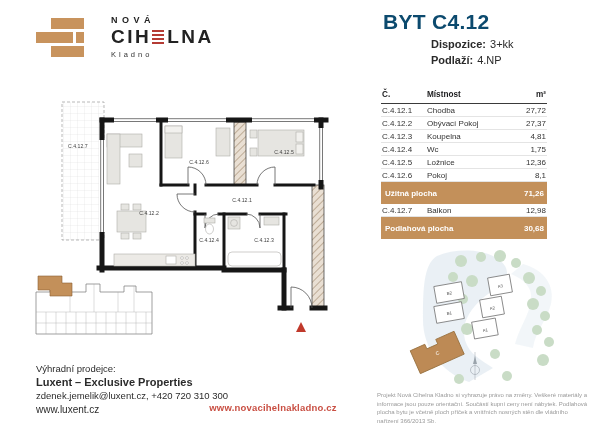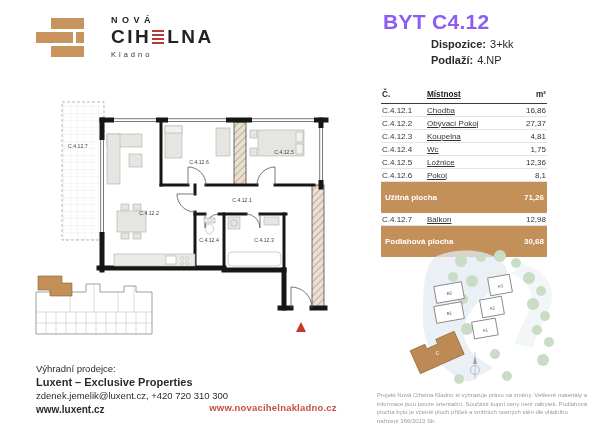--- a/index.html
+++ b/index.html
@@ -19,40 +19,40 @@
   .b3 { left:40px; top:14px; width:8px; }
   .b4 { left:15px; top:28px; width:33px; }
   .nova    { font-size:9px;  font-weight:700; letter-spacing:4.5px; color:#222; }
   .cihelna { font-size:19px; font-weight:800; letter-spacing:2.5px; color:#222; margin-top:1px; display:flex; align-items:center; }
   .ebars { display:inline-flex; flex-direction:column; gap:1.6px; margin:0 3px 0 1px; }
   .ebars i { display:block; width:12px; height:2.3px; background:#b43b34; }
   .kladno  { font-size:7.5px; letter-spacing:3px; color:#333; margin-top:2px; }
 
   
   .unit-head { left:383px; top:10px; width:200px; }
-  .byt-title { font-size:21px; font-weight:800; letter-spacing:0.3px; color:#8b5cf6; }
+  .byt-title { font-size:21px; font-weight:800; letter-spacing:0.3px; color:#0c4a6e; }
   .hline { font-size:11px; margin-top:4px; color:#2a2a2a;padding-left:48px; }
   .hline b { margin-right:4px; }
   .bold-val { font-weight:800; }
 
   
   .tbl { left:381px; top:88px; width:166px; font-size:8px; }
   .thead { display:flex; font-weight:700; padding:2px 0 4px 0; border-bottom:1.2px solid #3a3a3a; font-size:8.2px; }
   .trow  { display:flex; align-items:center; height:13px; border-bottom:0.6px solid #e4e4e4; color:#333; }
   .c1 { width:46px; padding-left:1px; }
-  .c2 { flex:1;text-decoration:underline; }
+  .c2 { flex:1; }
   .c3 { width:36px; text-align:right; padding-right:1px; }
-  .hl { display:flex; align-items:center; height:31px; background:#c3905a; color:#fff; font-weight:700; padding:0 3px 0 4px; }
+  .hl { display:flex; align-items:center; height:22px; background:#c3905a; color:#fff; font-weight:700; padding:0 3px 0 4px; }
   .hl .c2x { flex:1; }
   .hl .c3x { text-align:right; }
 
   
   .seller { left:36px; top:362px; font-size:9.5px; line-height:13.5px; color:#2b2b2b; }
   .seller .b1l { font-weight:700; font-size:11px; }
-  .seller .b2l { font-weight:700; font-size:10px; }
+  .seller .b2l { font-weight:400; font-size:10px; }
   .site-url { left:208px; top:402px; width:130px; text-align:center;
               font-size:9.5px; font-weight:700; color:#c94f43; letter-spacing:0.2px; }
   .fineprint { left:377px; top:391px; width:212px; font-size:6px; line-height:1.45;
                color:#9a9a9a; text-align:left; }
 </style>
 </head>
 <body>
 
 <div class="abs logo">
   <div class="brick-icon">
@@ -85,21 +85,21 @@
 
 <div class="abs tbl">
   <div class="thead">
     <span class="c1">Č.</span>
     <span class="c2">Místnost</span>
     <span class="c3">m²</span>
   </div>
   <div class="trow">
       <span class="c1">C.4.12.1</span>
       <span class="c2">Chodba</span>
-      <span class="c3">16,86</span>
+      <span class="c3">27,72</span>
     </div>
   <div class="trow">
       <span class="c1">C.4.12.2</span>
       <span class="c2">Obývací Pokoj</span>
       <span class="c3">27,37</span>
     </div>
   <div class="trow">
       <span class="c1">C.4.12.3</span>
       <span class="c2">Koupelna</span>
       <span class="c3">4,81</span>

